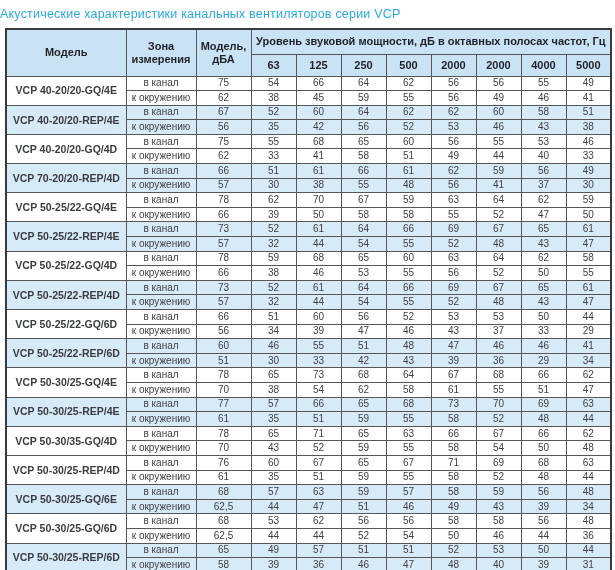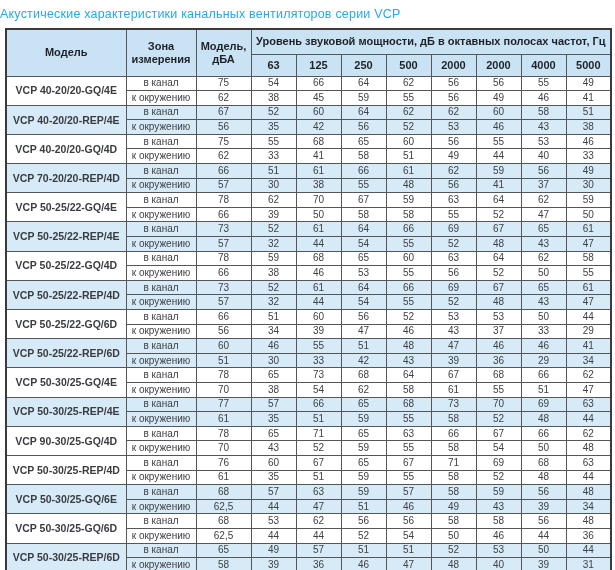--- a/index.html
+++ b/index.html
@@ -399,21 +399,21 @@
         <td>35</td>
         <td>51</td>
         <td>59</td>
         <td>55</td>
         <td>58</td>
         <td>52</td>
         <td>48</td>
         <td>44</td>
       </tr>
       <tr>
-        <td rowspan="2" class="model">VCP 90-30/25-GQ/4D</td>
+        <td rowspan="2" class="model">VCP 50-30/35-GQ/4D</td>
         <td>в канал</td>
         <td>78</td>
         <td>65</td>
         <td>71</td>
         <td>65</td>
         <td>63</td>
         <td>66</td>
         <td>67</td>
         <td>66</td>
         <td>62</td>

